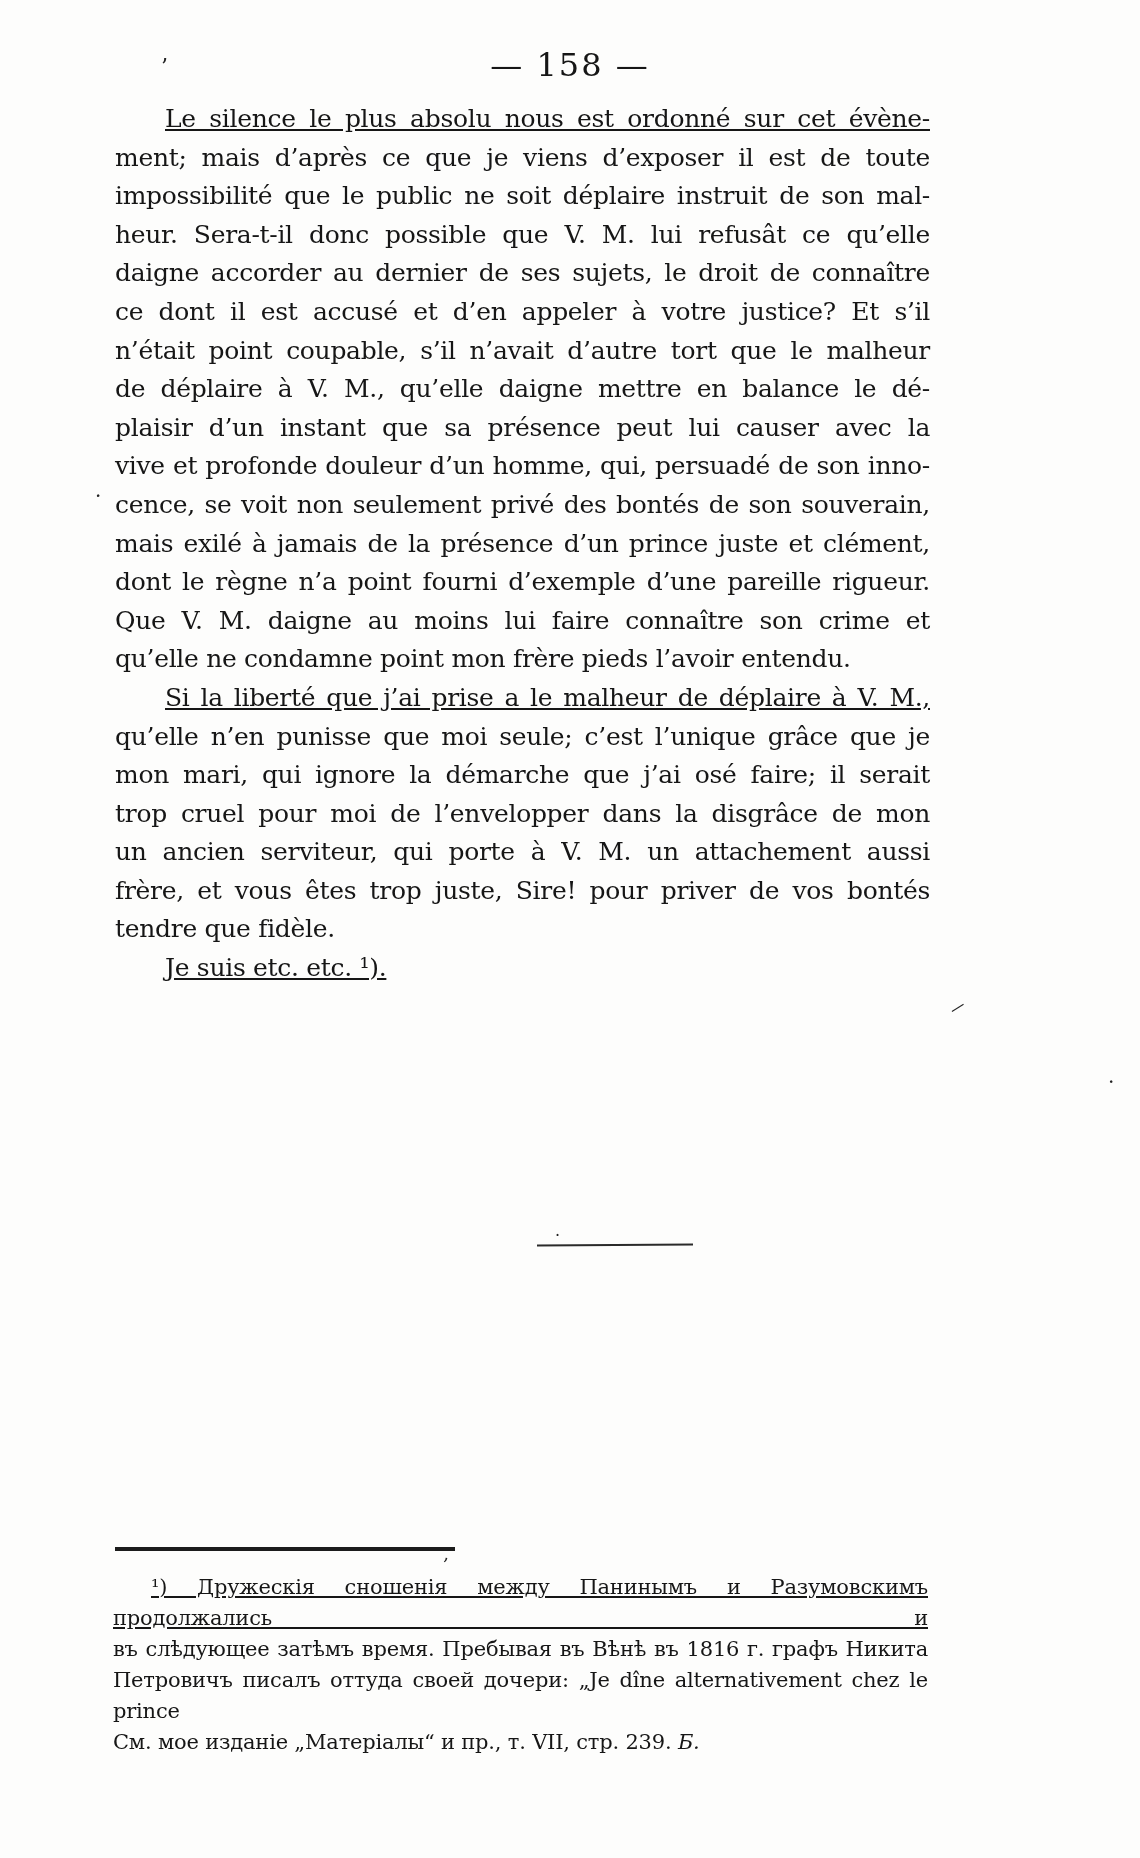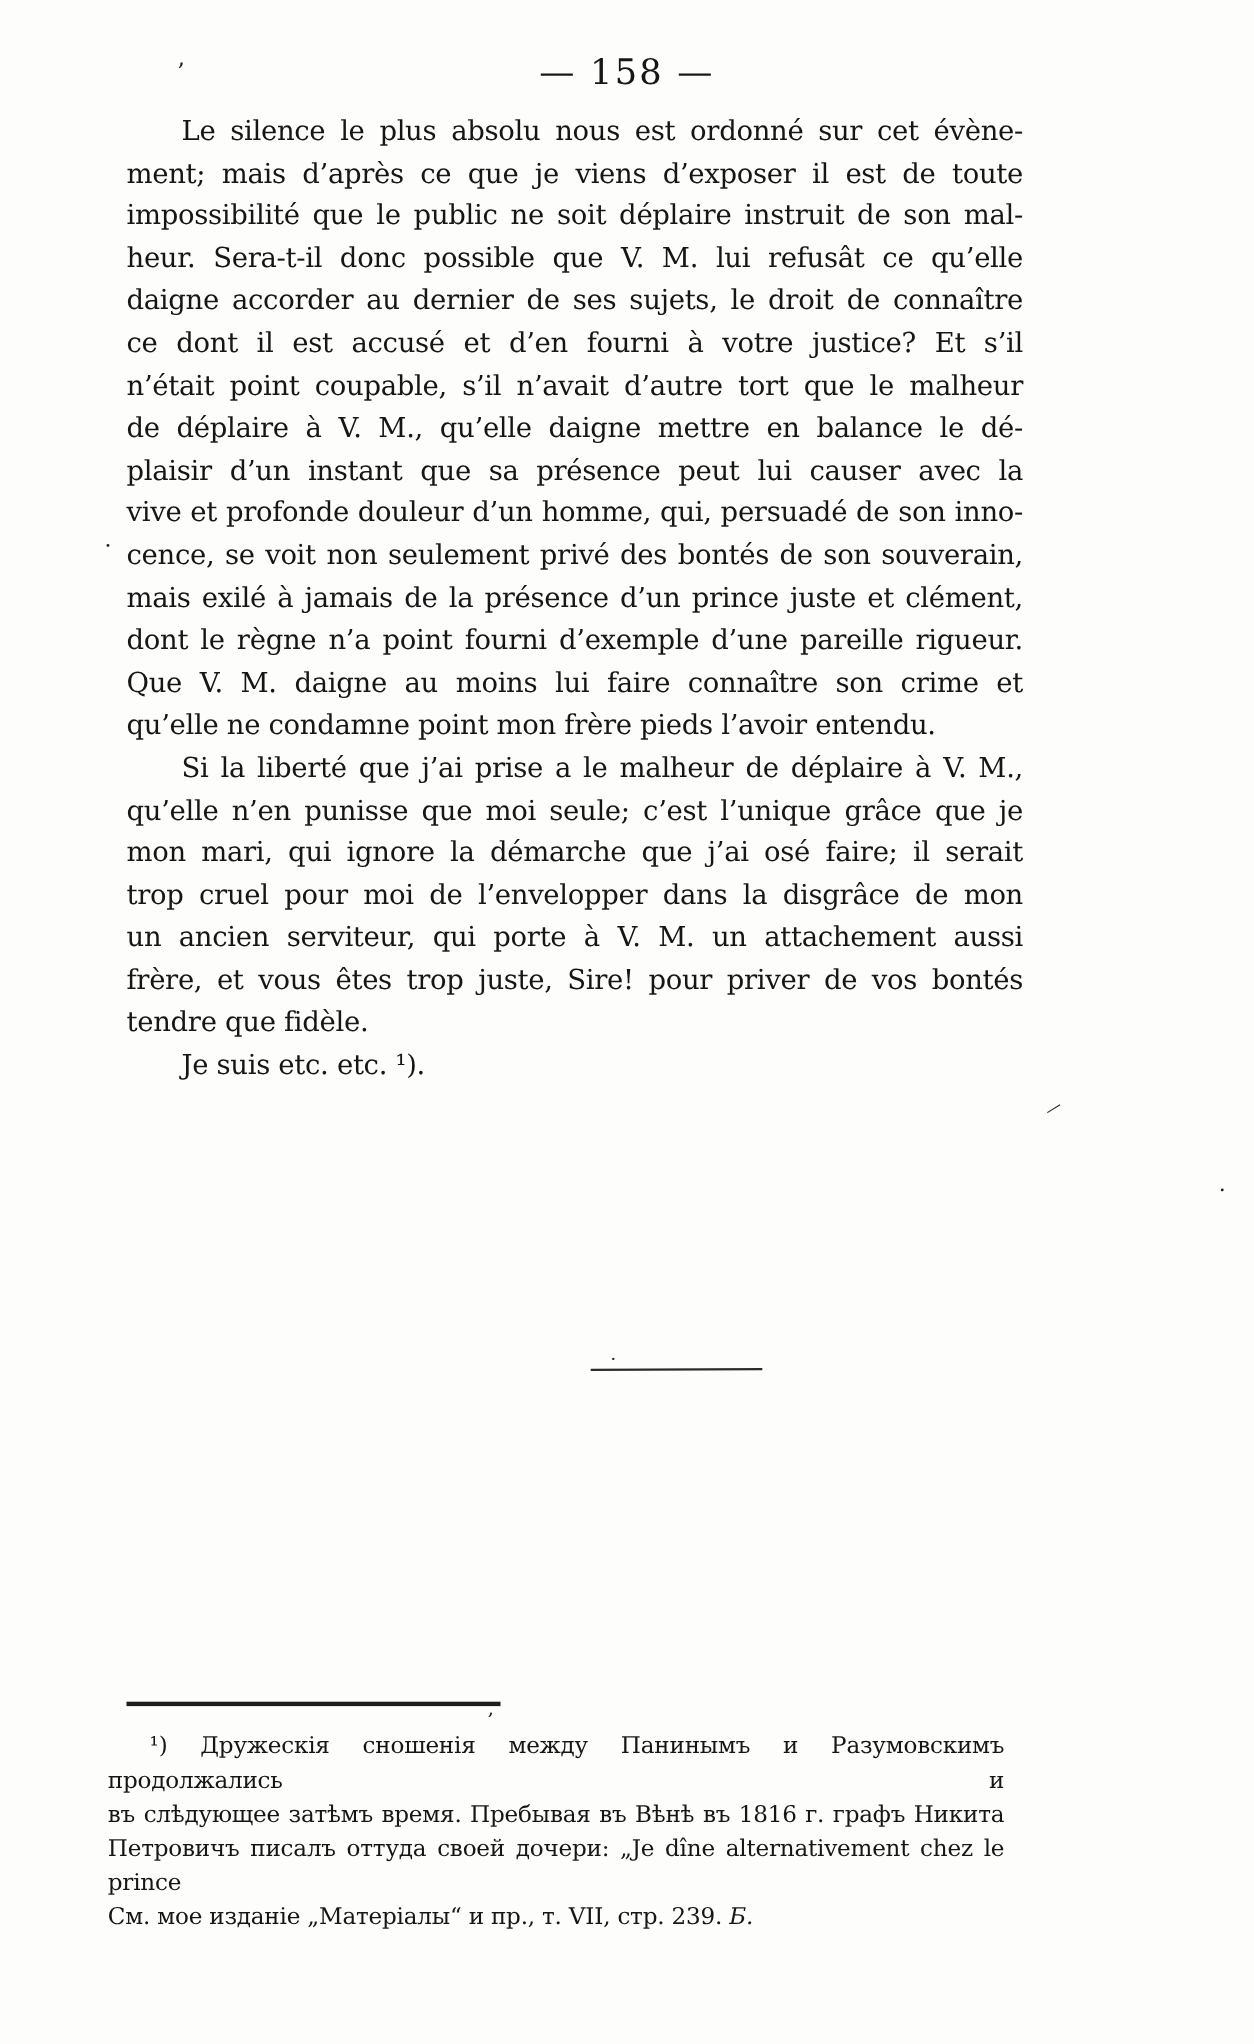--- a/index.html
+++ b/index.html
@@ -13,26 +13,26 @@
   }
   .page-number{
     position:absolute;top:46px;left:0;width:100%;
     text-align:center;font-size:32px;letter-spacing:2px;
   }
   .letter{
     position:absolute;top:100px;left:115px;width:815px;
     font-size:25px;line-height:38.6px;letter-spacing:-0.3px;
   }
   .footnote{
-    position:absolute;top:1572px;left:98px;width:815px;
+    position:absolute;top:1572px;left:113px;width:815px;
     font-size:21px;line-height:31px;letter-spacing:-0.2px;
   }
   .line{text-align:left;white-space:normal;}
   .line.jfull{text-align:justify;text-align-last:justify;}
-  .line.indent{text-indent:50px;}
+  .line.indent{text-indent:50px;text-decoration:underline;}
   .footnote .line.indent{text-indent:38px;}
   .divider-rule{
     position:absolute;top:1244px;left:537px;width:156px;height:2px;
     background:#2a2a2a;transform:rotate(-0.3deg);
   }
   .footnote-rule{
     position:absolute;top:1547px;left:115px;width:340px;height:4px;
     background:#1c1c1c;
   }
   .speck{position:absolute;color:#222;line-height:1;}
@@ -43,21 +43,21 @@
 
 <div class="page">
   <div class="page-number">— 158 —</div>
 
   <div class="letter" id="letter-body">
       <div class="line indent jfull">Le silence le plus absolu nous est ordonné sur cet évène-</div>
       <div class="line jfull">ment; mais d’après ce que je viens d’exposer il est de toute</div>
       <div class="line jfull">impossibilité que le public ne soit déplaire instruit de son mal-</div>
       <div class="line jfull">heur. Sera-t-il donc possible que V. M. lui refusât ce qu’elle</div>
       <div class="line jfull">daigne accorder au dernier de ses sujets, le droit de connaître</div>
-      <div class="line jfull">ce dont il est accusé et d’en fourni à votre justice? Et s’il</div>
+      <div class="line jfull">ce dont il est accusé et d’en appeler à votre justice? Et s’il</div>
       <div class="line jfull">n’était point coupable, s’il n’avait d’autre tort que le malheur</div>
       <div class="line jfull">de déplaire à V. M., qu’elle daigne mettre en balance le dé-</div>
       <div class="line jfull">plaisir d’un instant que sa présence peut lui causer avec la</div>
       <div class="line jfull">vive et profonde douleur d’un homme, qui, persuadé de son inno-</div>
       <div class="line jfull">cence, se voit non seulement privé des bontés de son souverain,</div>
       <div class="line jfull">mais exilé à jamais de la présence d’un prince juste et clément,</div>
       <div class="line jfull">dont le règne n’a point fourni d’exemple d’une pareille rigueur.</div>
       <div class="line jfull">Que V. M. daigne au moins lui faire connaître son crime et</div>
       <div class="line">qu’elle ne condamne point mon frère pieds l’avoir entendu.</div>
       <div class="line indent jfull">Si la liberté que j’ai prise a le malheur de déplaire à V. M.,</div>

